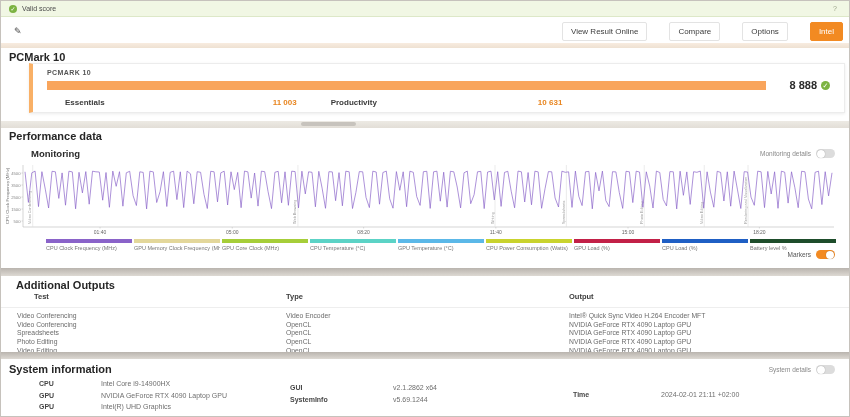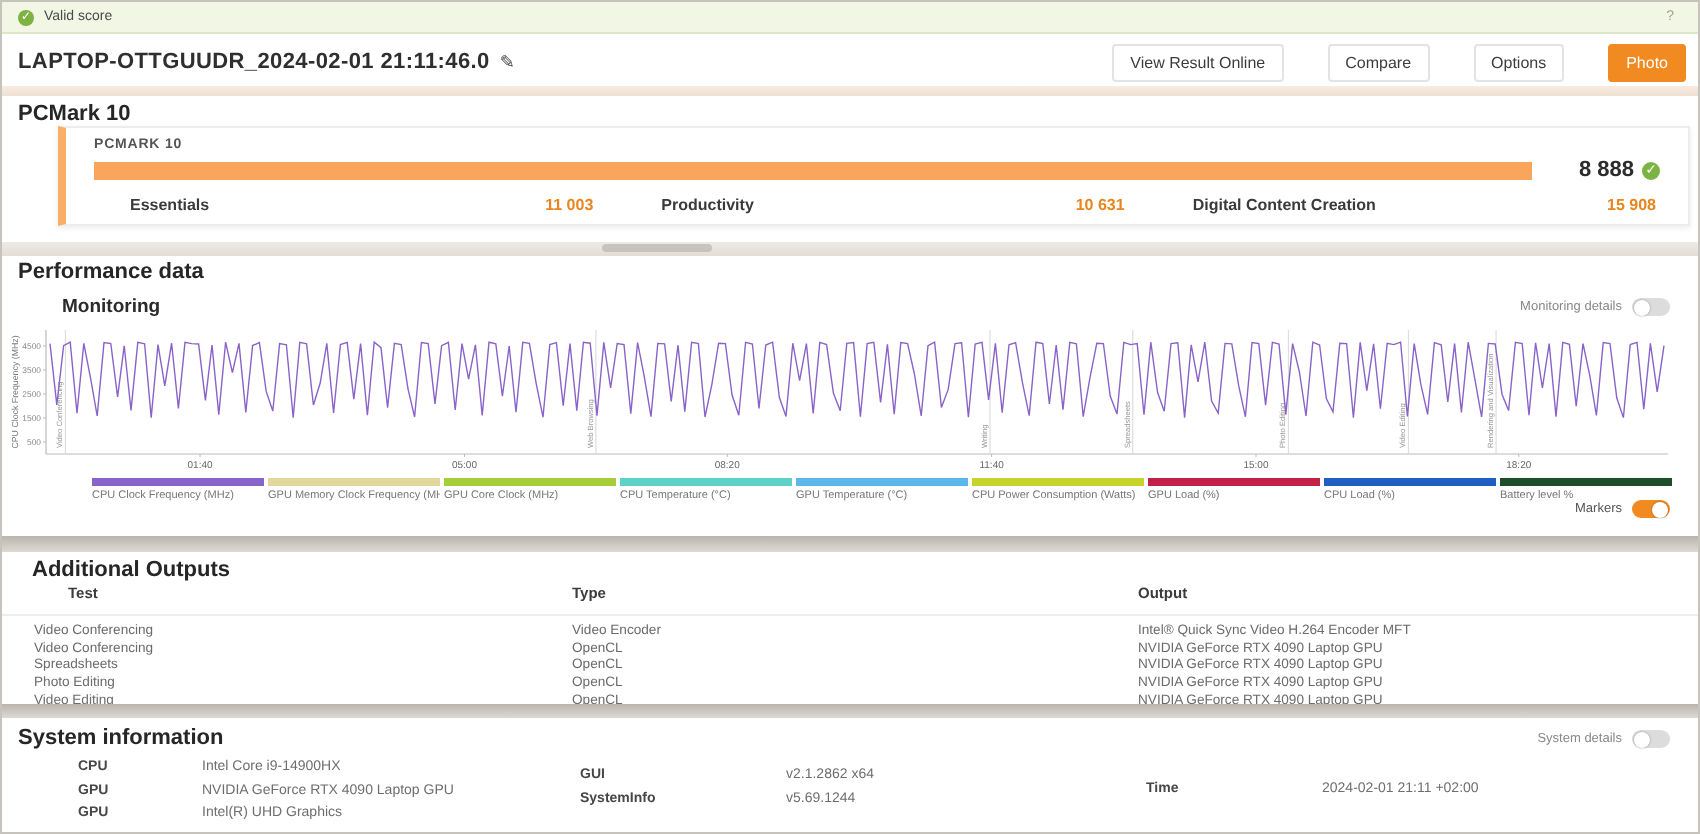--- a/index.html
+++ b/index.html
@@ -91,27 +91,26 @@
 
 <div id="app">
 
   <div class="notif">
     <span class="check-dot">✓</span>
     <span class="notif-label">Valid score</span>
     <span class="notif-help">?</span>
   </div>
 
   <div class="header-row">
-    <span class="page-title">LAPTOP-OTTGUUDR_2024-02-01 21:11:46.0</span>
     <span class="edit-icon">✎</span>
     <div class="header-buttons">
       <button class="hbtn">View Result Online</button>
       <button class="hbtn">Compare</button>
       <button class="hbtn">Options</button>
-      <button class="hbtn primary">Photo</button>
+      <button class="hbtn primary">Intel</button>
     </div>
   </div>
 
   <div class="divider div-warm" style="top:42px;height:5px;"></div>
 
   <div class="sec-title" style="left:8px;top:50px;">PCMark 10</div>
   <div class="pcmark-card">
     <div class="pcmark-label">PCMARK 10</div>
     <div class="score-row">
       <div class="bar-track">
@@ -123,24 +122,20 @@
       </div>
     </div>
     <div class="subscores" id="subscores">
         <div class="subscore">
           <span class="lbl">Essentials</span>
           <span class="val">11 003</span>
         </div>
         <div class="subscore">
           <span class="lbl">Productivity</span>
           <span class="val">10 631</span>
-        </div>
-        <div class="subscore">
-          <span class="lbl">Digital Content Creation</span>
-          <span class="val">15 908</span>
         </div>
       </div>
   </div>
 
   <div class="divider div-light" style="top:120px;height:7px;">
       <span class="scroll-thumb"></span>
     </div>
 
   <div class="sec-title" style="left:8px;top:129px;">Performance data</div>
   <div class="sub-title" style="left:30px;top:147px;">Monitoring</div>

